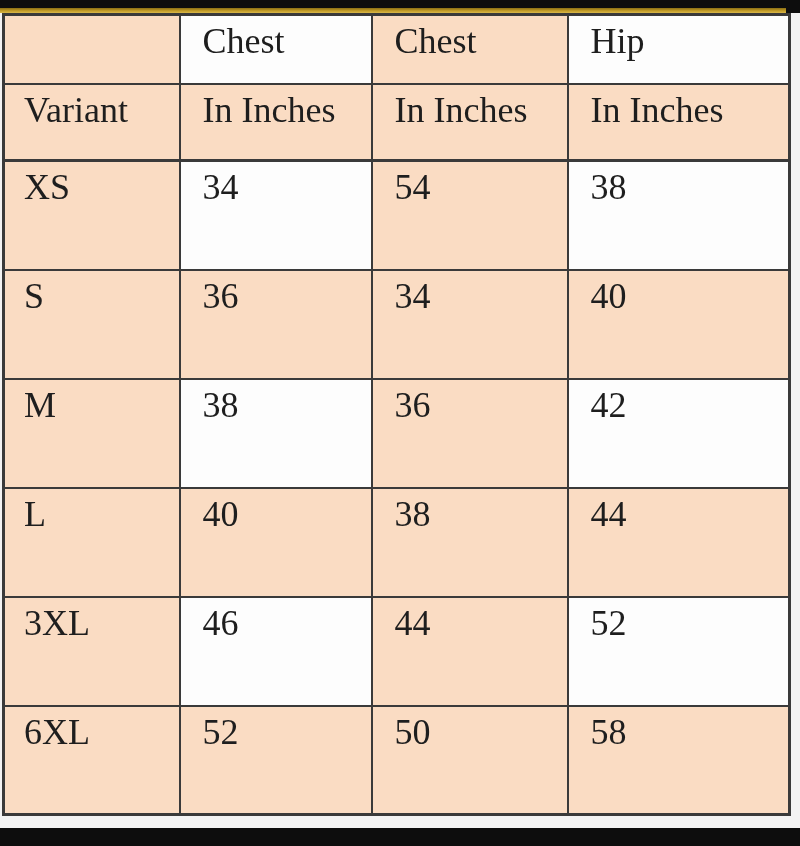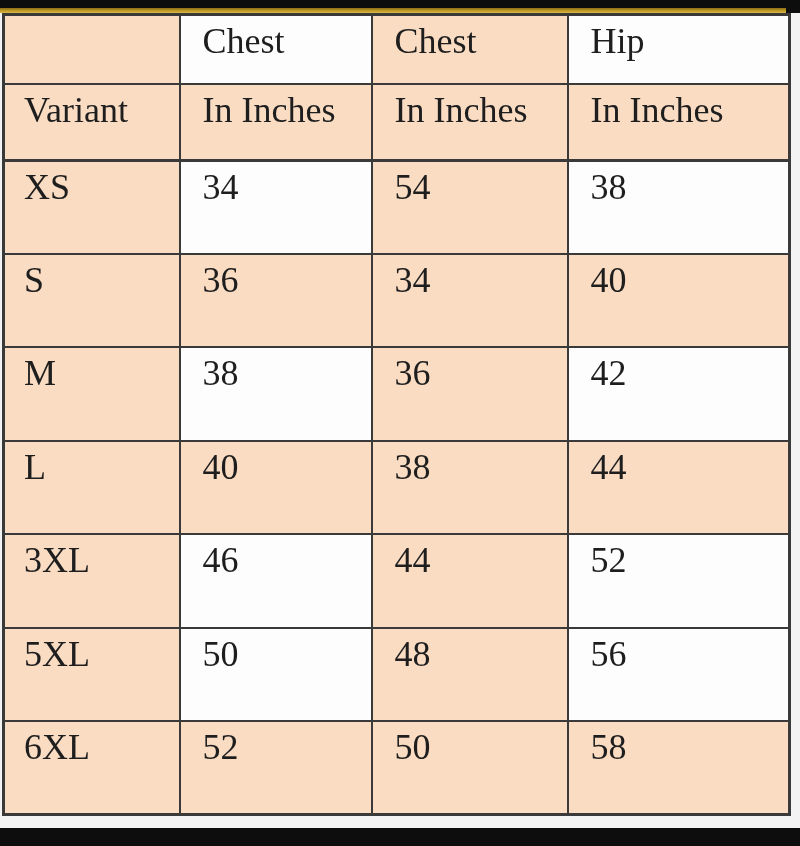--- a/index.html
+++ b/index.html
@@ -145,26 +145,20 @@
             <td>40</td>
             <td>38</td>
             <td>44</td>
           </tr>
           <tr class="lite">
             <td>3XL</td>
             <td>46</td>
             <td>44</td>
             <td>52</td>
           </tr>
-          <tr class="lite">
-            <td>5XL</td>
-            <td>50</td>
-            <td>48</td>
-            <td>56</td>
-          </tr>
           <tr>
             <td>6XL</td>
             <td>52</td>
             <td>50</td>
             <td>58</td>
           </tr>
         </tbody>
     </table>
   </div>
 

